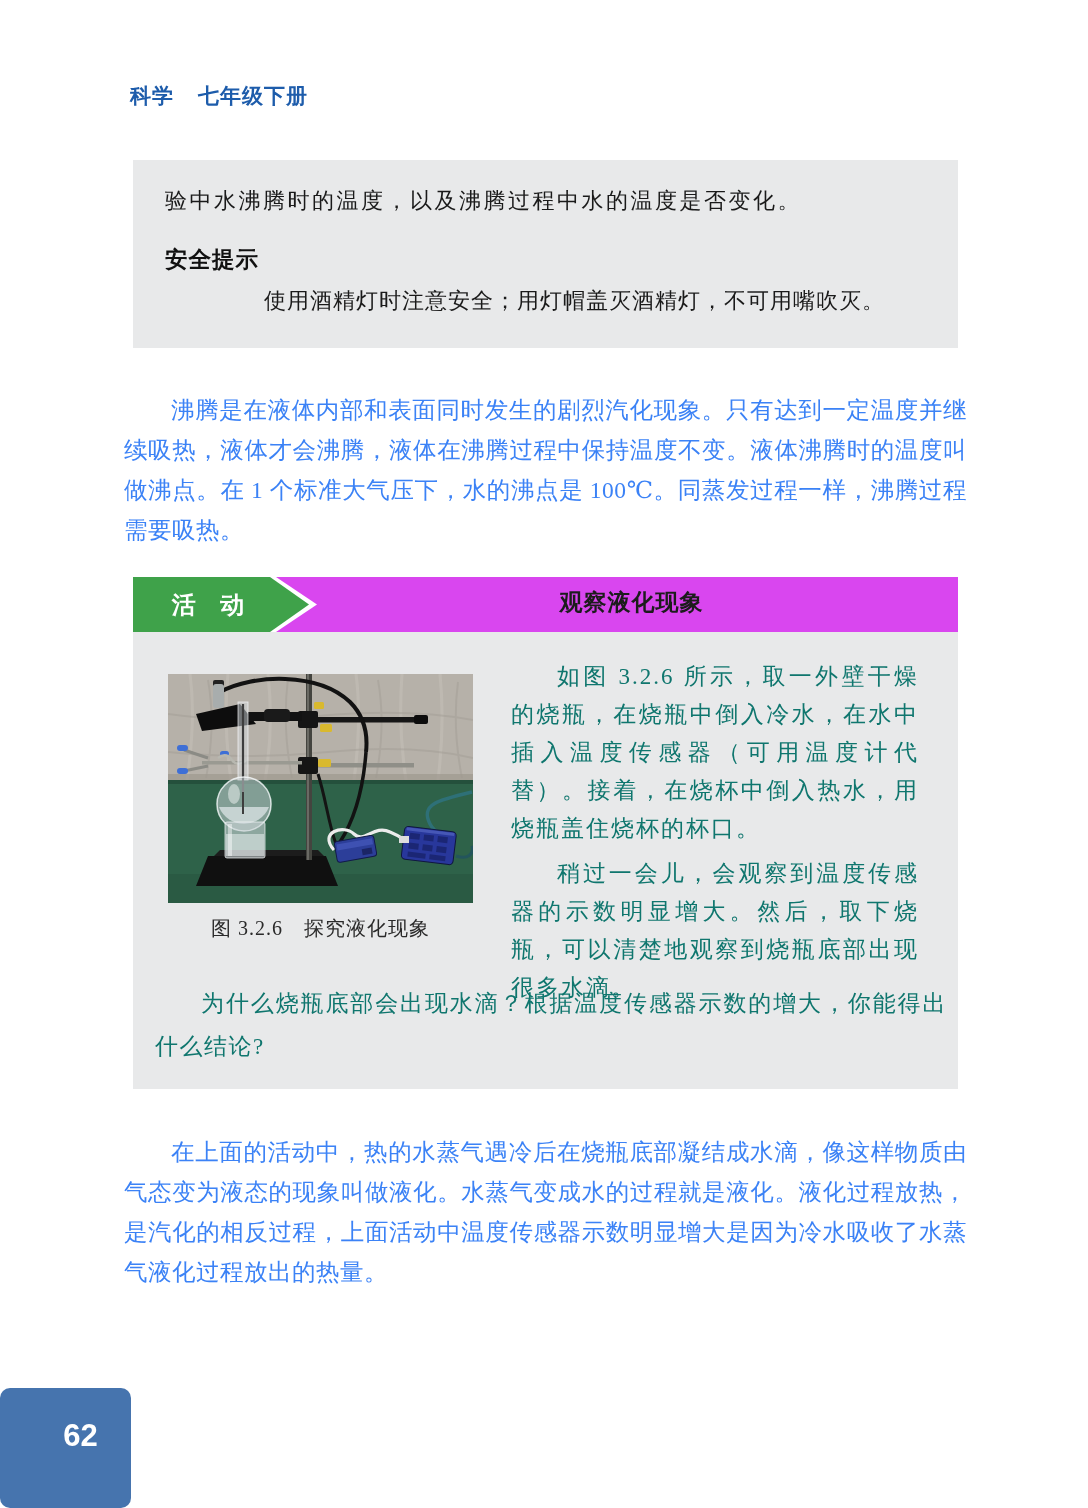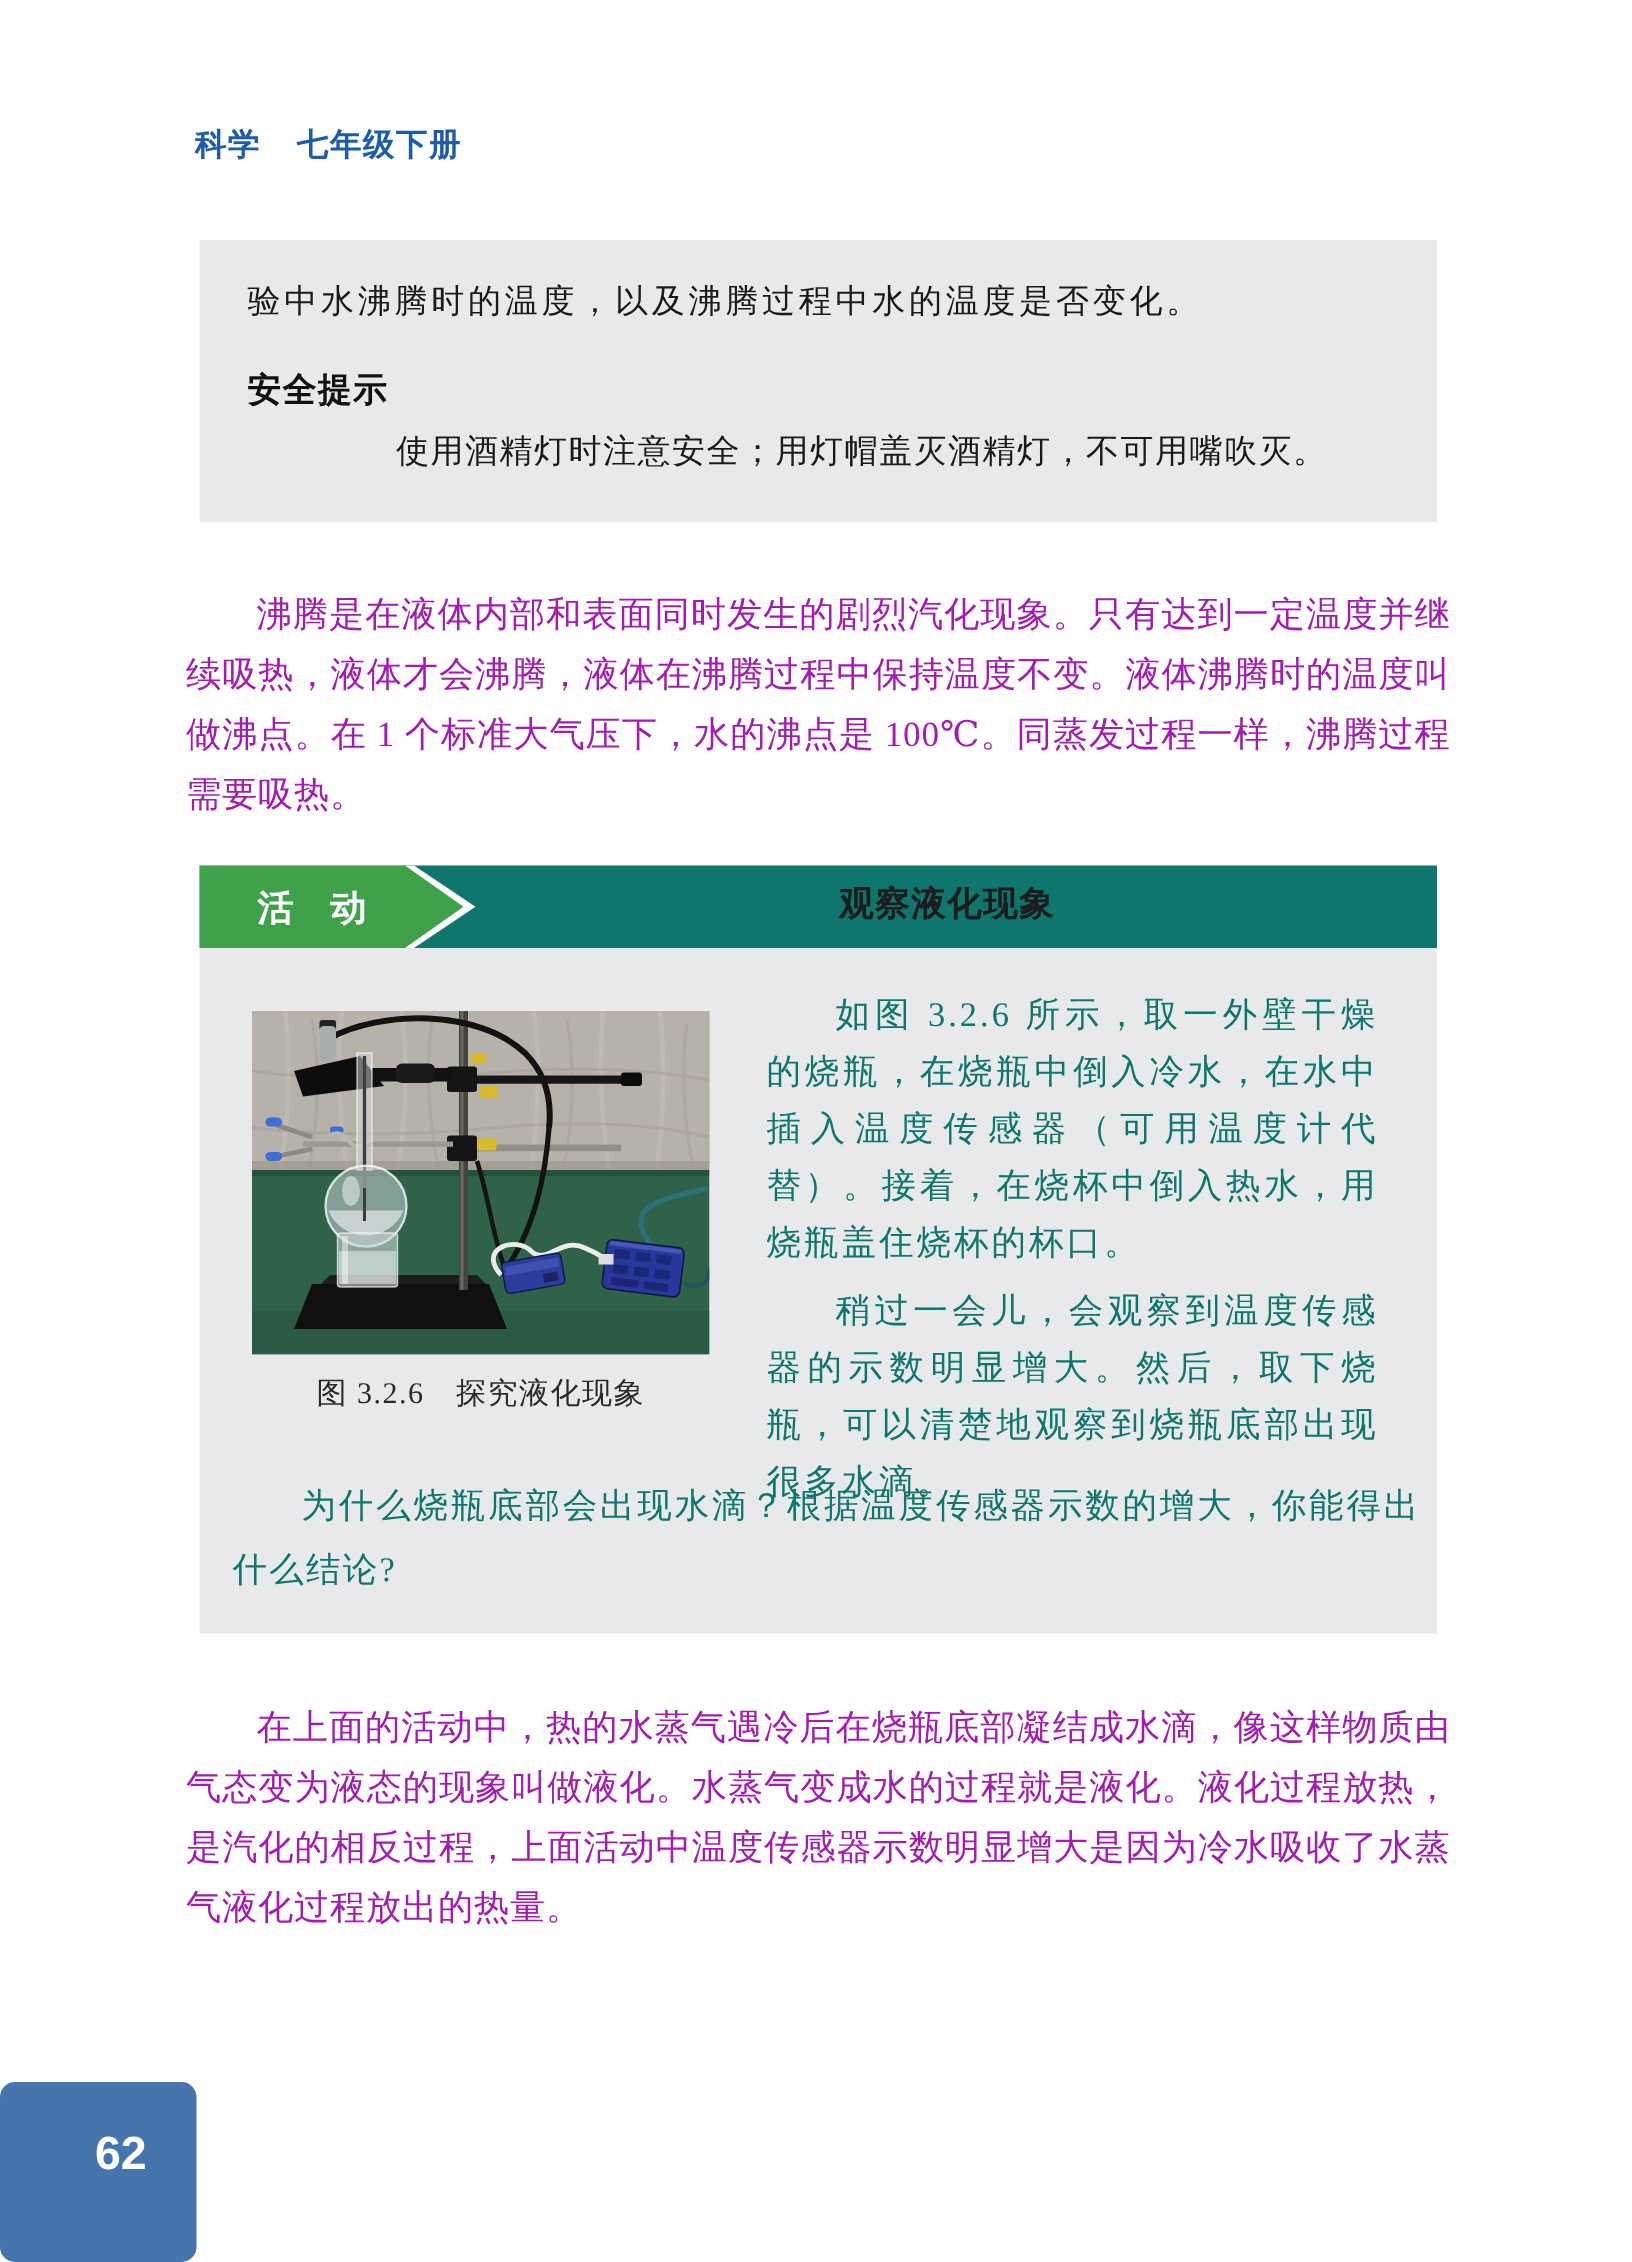--- a/index.html
+++ b/index.html
@@ -39,29 +39,29 @@
   .b1-line2 {
     position: absolute; left: 87px; top: 124px;
     font-size: 22px; letter-spacing: 1px; line-height: 34px; margin-left: 44px;
   }
 
   
   .bodytext {
     position: absolute; left: 124px; width: 843px;
     font-size: 23.5px; line-height: 40px; letter-spacing: 0.5px;
     text-align: justify; text-justify: inter-character;
-    text-indent: 2em; color: #a21caf;
+    text-indent: 2em; color: #3b82f6;
   }
   .para1 { top: 390px; }
   .para2 { top: 1132px; }
 
   
   .banner {
     position: absolute; left: 133px; top: 577px; width: 825px; height: 55px;
-    background: #0f766e;
+    background: #d946ef;
   }
   .arrow-wrap { position: absolute; left: 0; top: 0; width: 185px; height: 55px; }
   .arrow-wrap svg { display: block; }
   .arrow-text {
     position: absolute; left: 30px; top: 0; width: 90px; height: 55px;
     display: flex; align-items: center; justify-content: center;
     font-family: "Liberation Sans", "DejaVu Sans", sans-serif;
     font-weight: bold; font-size: 24px; color: #ffffff; letter-spacing: 9px;
     text-indent: 9px; white-space: nowrap;
   }

